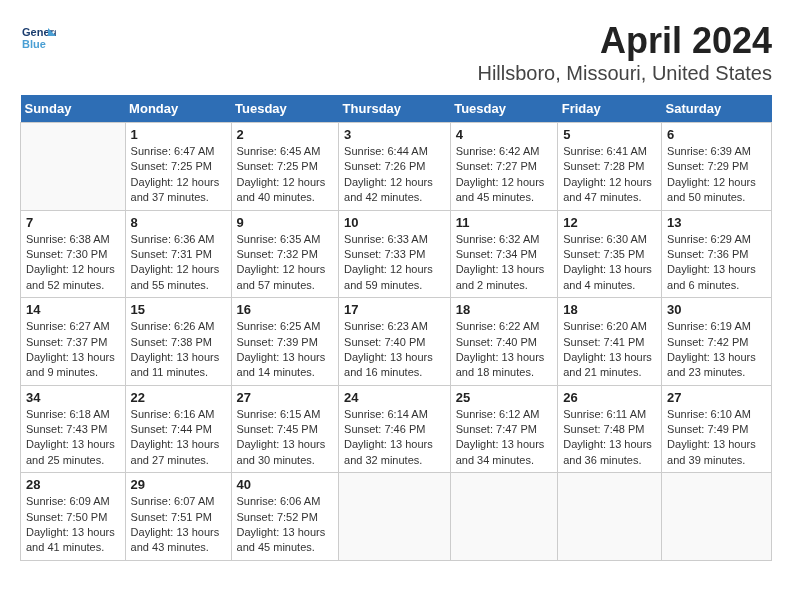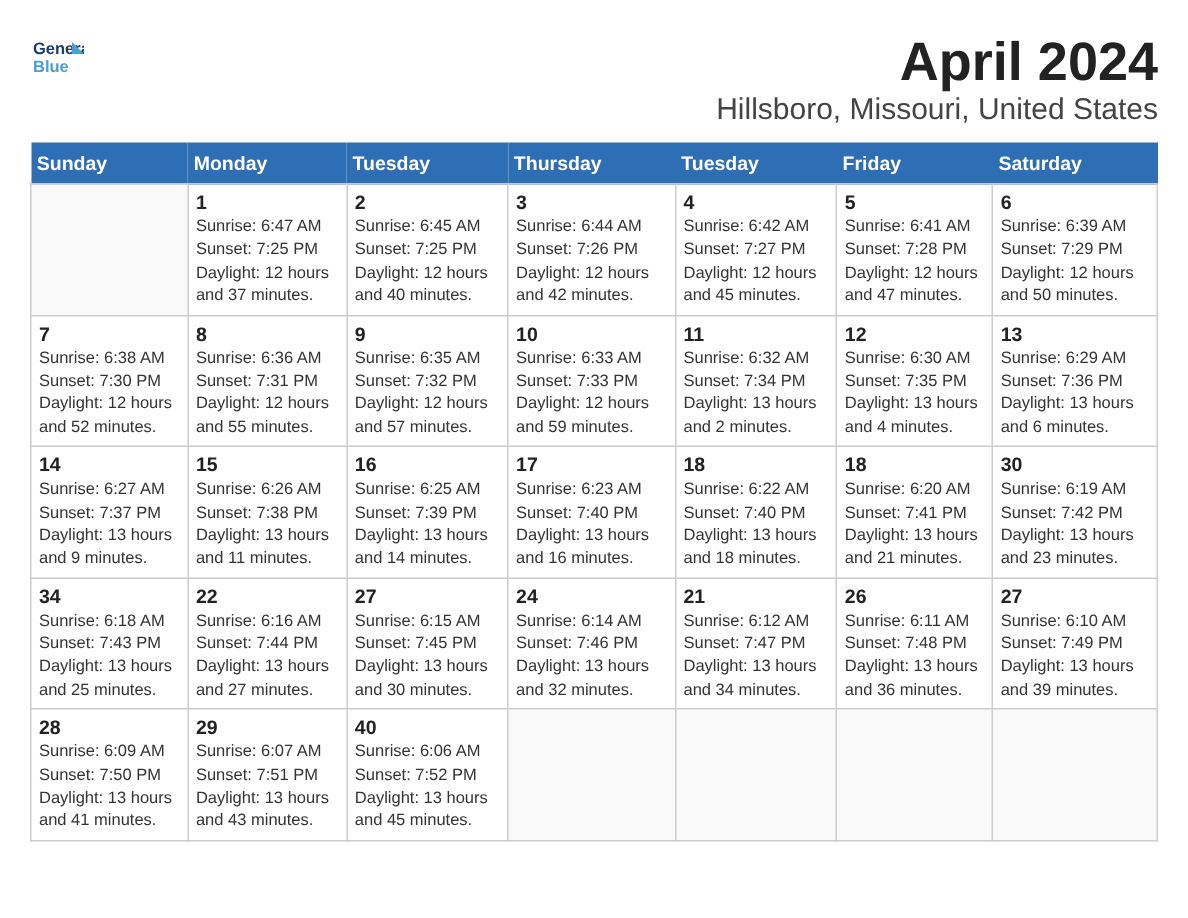--- a/index.html
+++ b/index.html
@@ -202,21 +202,21 @@
         </td>
         <td>
           <span class="day-num">27</span>
           <div class="day-info">Sunrise: 6:15 AM<br>Sunset: 7:45 PM<br>Daylight: 13 hours and 30 minutes.</div>
         </td>
         <td>
           <span class="day-num">24</span>
           <div class="day-info">Sunrise: 6:14 AM<br>Sunset: 7:46 PM<br>Daylight: 13 hours and 32 minutes.</div>
         </td>
         <td>
-          <span class="day-num">21</span>
+          <span class="day-num">25</span>
           <div class="day-info">Sunrise: 6:12 AM<br>Sunset: 7:47 PM<br>Daylight: 13 hours and 34 minutes.</div>
         </td>
         <td>
           <span class="day-num">26</span>
           <div class="day-info">Sunrise: 6:11 AM<br>Sunset: 7:48 PM<br>Daylight: 13 hours and 36 minutes.</div>
         </td>
         <td>
           <span class="day-num">27</span>
           <div class="day-info">Sunrise: 6:10 AM<br>Sunset: 7:49 PM<br>Daylight: 13 hours and 39 minutes.</div>
         </td>

